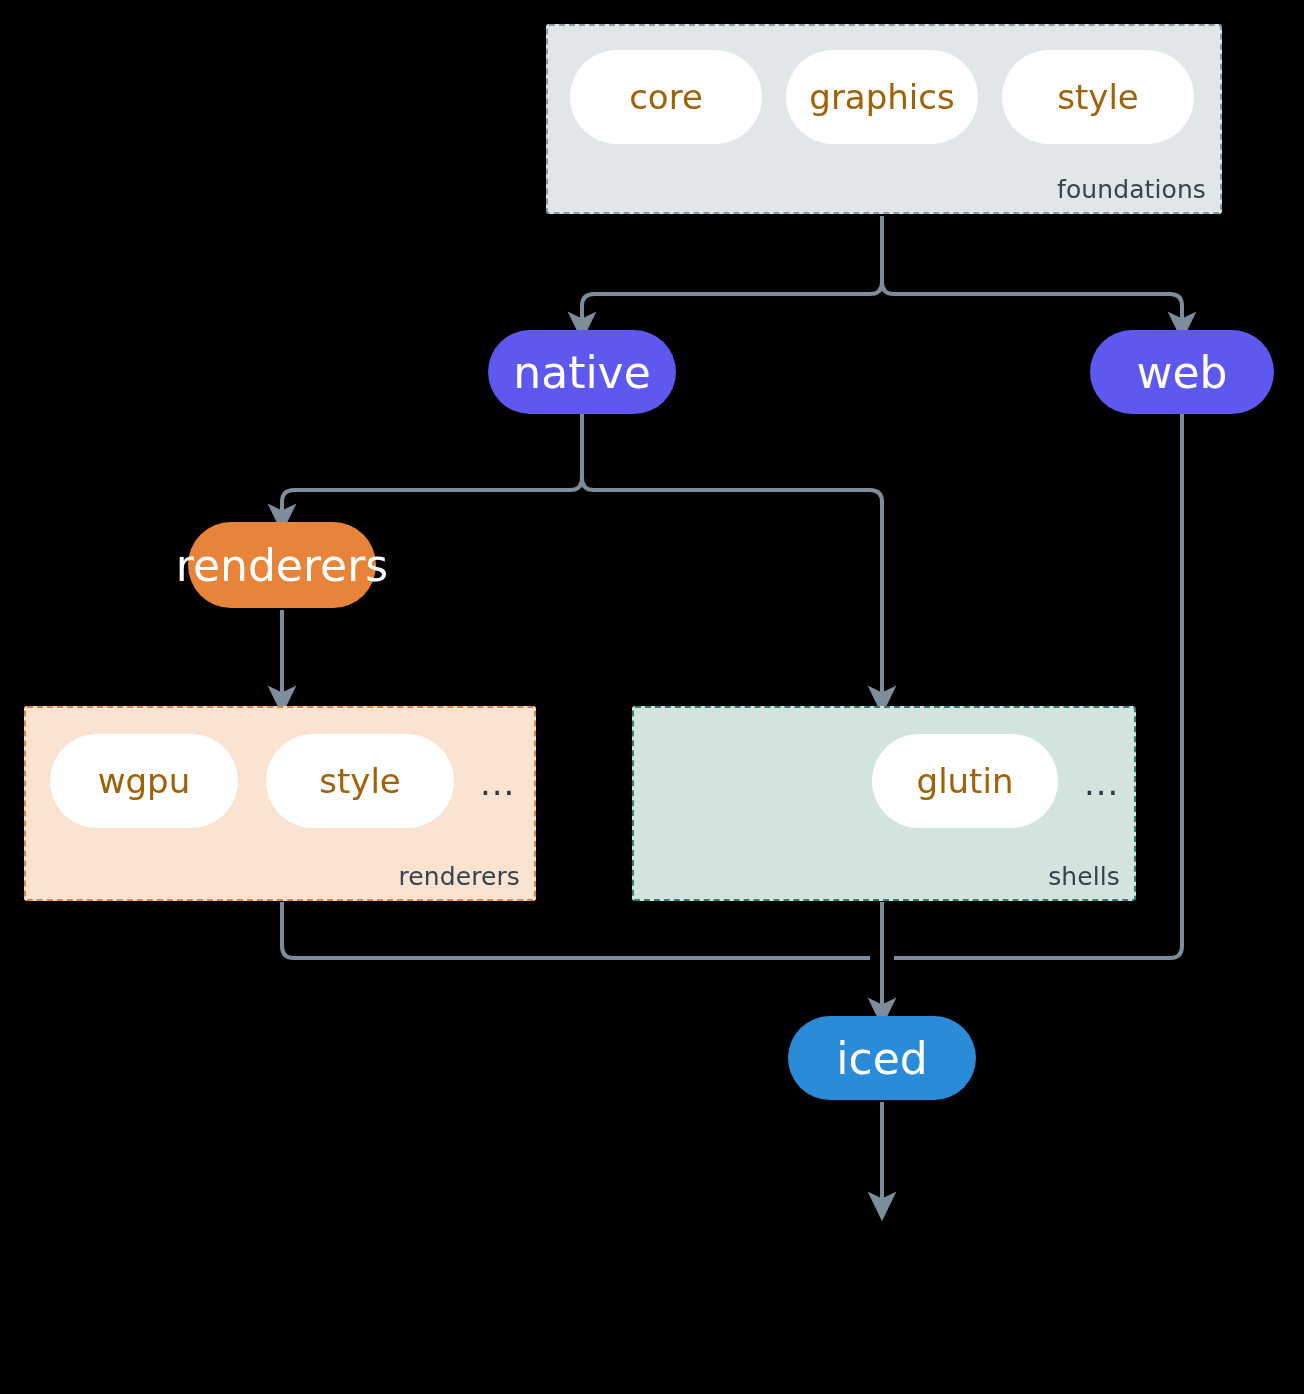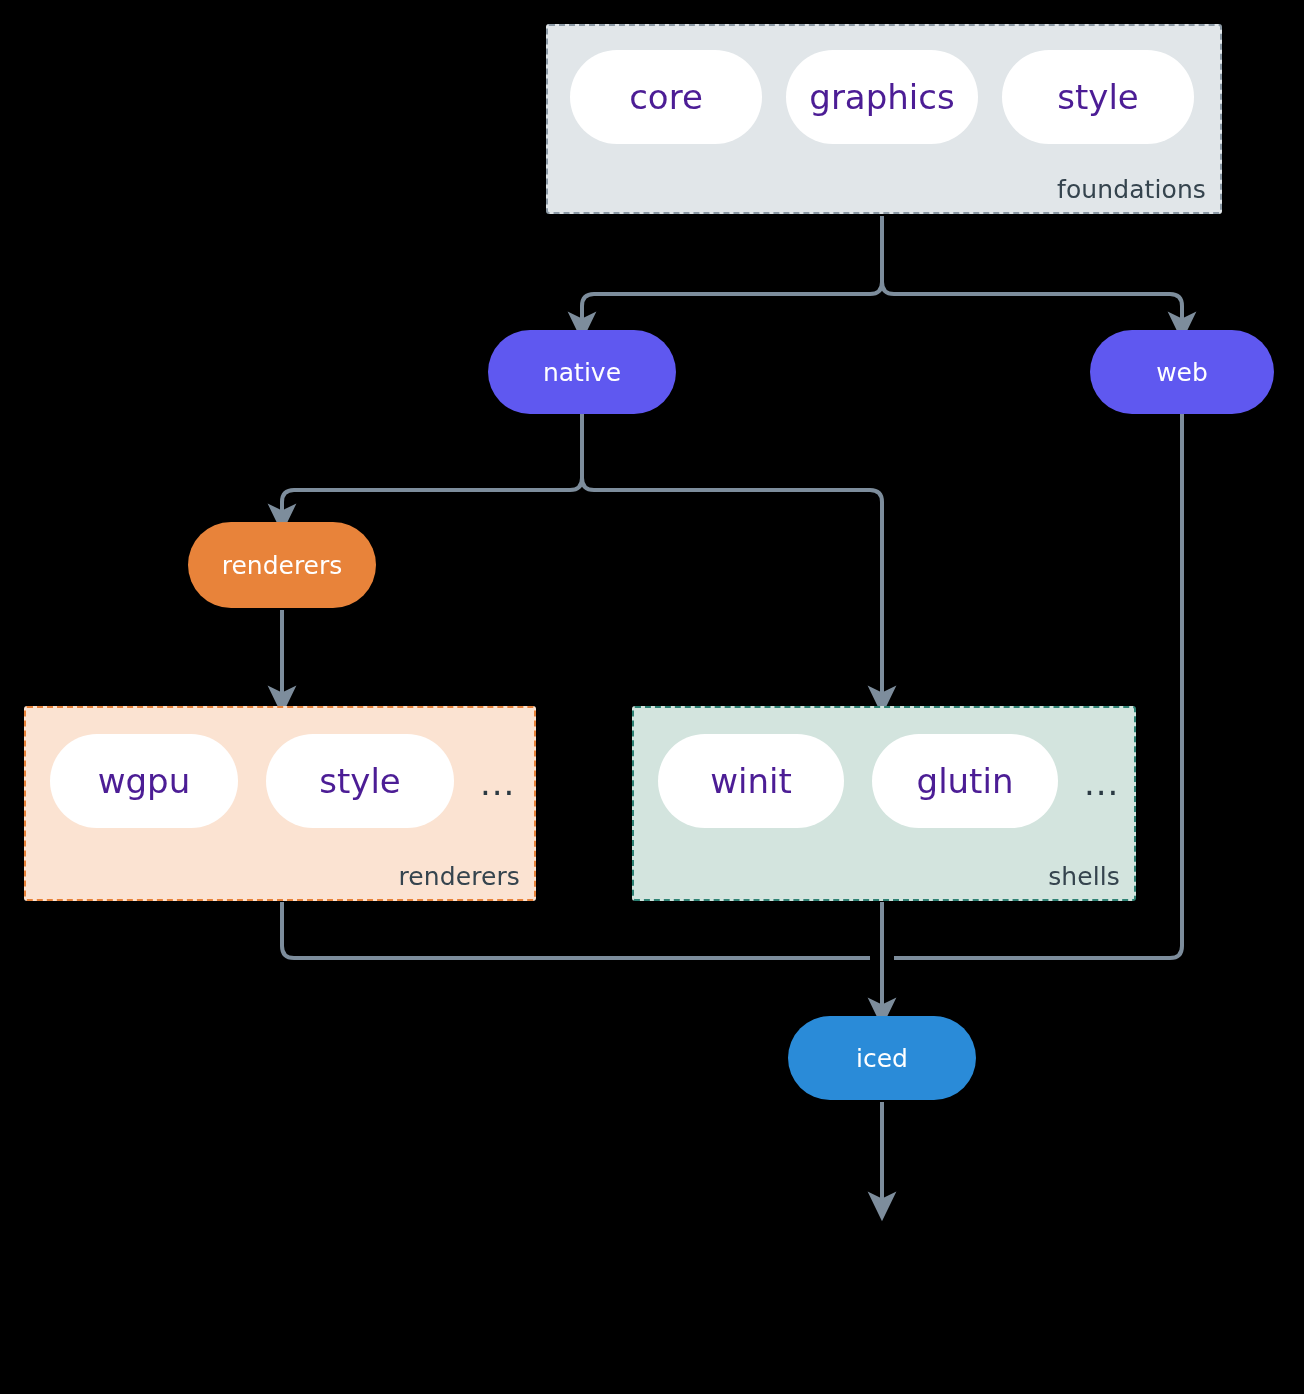--- a/index.html
+++ b/index.html
@@ -58,34 +58,34 @@
   }
 
   
   .pill-white {
     position: absolute;
     background: #ffffff;
     border-radius: 100px;
     display: flex;
     align-items: center;
     justify-content: center;
-    color: #4c1d95;
+    color: #a16207;
     font-size: 34px;
     box-sizing: border-box;
   }
 
   
   .node-pill {
     position: absolute;
     border-radius: 100px;
     display: flex;
     align-items: center;
     justify-content: center;
     color: #ffffff;
-    font-size: 25px;
+    font-size: 44px;
     box-sizing: border-box;
   }
   .node-native, .node-web { background: #5f58f0; }
   .node-graphics { background: #e8833a; }
   .node-iced { background: #2a8bd8; }
 
   
   .ellipsis {
     position: absolute;
     color: #2b3a43;
@@ -178,23 +178,20 @@
     <span>wgpu</span>
   </div>
   <div class="pill-white" style="left:266px; top:734px; width:188px; height:94px;">
     <span>style</span>
   </div>
   <span class="ellipsis" style="left:480px; top:766px;">...</span>
 
   <div class="cluster cluster-shells">
     <span class="cluster-label">shells</span>
   </div>
-  <div class="pill-white" style="left:658px; top:734px; width:186px; height:94px;">
-    <span>winit</span>
-  </div>
   <div class="pill-white" style="left:872px; top:734px; width:186px; height:94px;">
     <span>glutin</span>
   </div>
   <span class="ellipsis" style="left:1084px; top:766px;">...</span>
 
   <div class="node-pill node-iced" style="left:788px; top:1016px; width:188px; height:84px;">
     <span>iced</span>
   </div>
 
 

